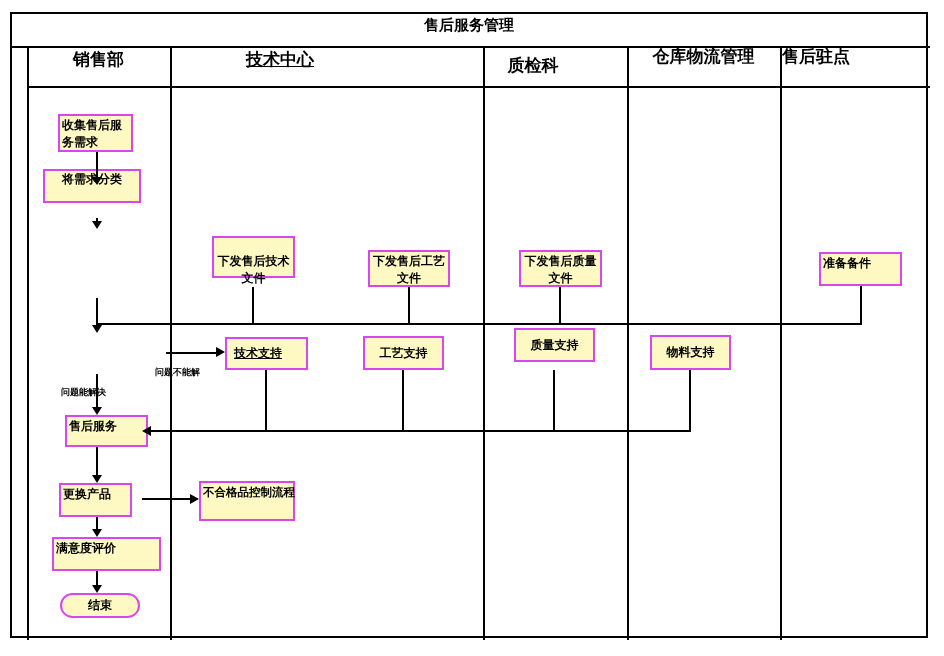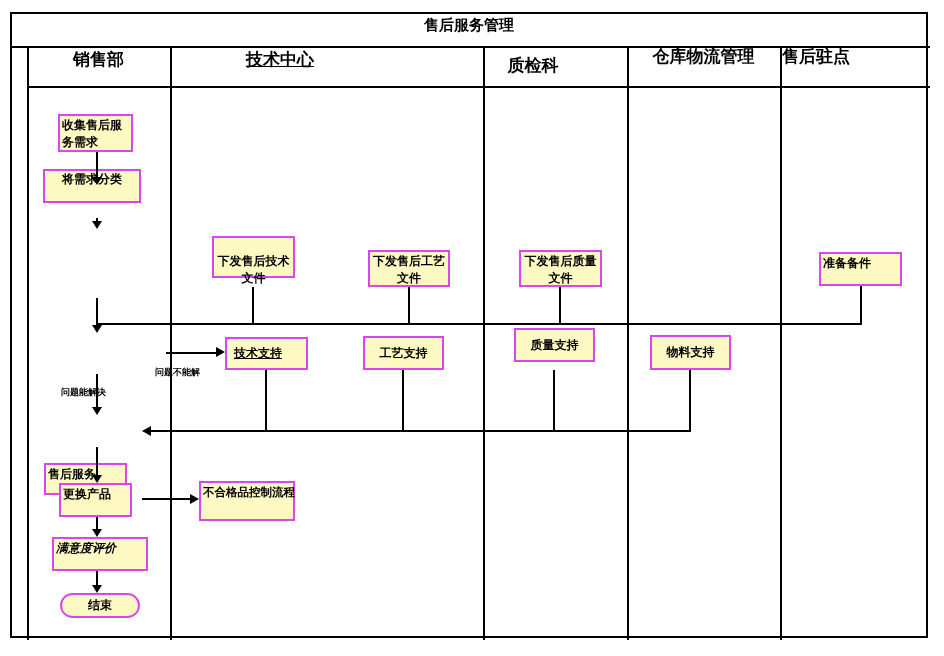--- a/index.html
+++ b/index.html
@@ -68,24 +68,24 @@
   <div class="node ctr" style="left:368px;top:250px;width:82px;height:37px;padding-top:1px;">下发售后工艺文件</div>
   <div class="node ctr" style="left:519px;top:250px;width:83px;height:37px;padding-top:1px;">下发售后质量文件</div>
   <div class="node tl" style="left:819px;top:252px;width:83px;height:34px;">准备备件</div>
 
 
   <div class="node vctr" style="left:225px;top:337px;width:83px;height:33px;padding-left:7px;text-decoration:underline;">技术支持</div>
   <div class="node vctr" style="left:363px;top:336px;width:81px;height:34px;justify-content:center;">工艺支持</div>
   <div class="node vctr" style="left:514px;top:328px;width:81px;height:34px;justify-content:center;">质量支持</div>
   <div class="node vctr" style="left:650px;top:335px;width:81px;height:35px;justify-content:center;">物料支持</div>
 
-  <div class="node tl" style="left:44px;top:415px;width:83px;height:32px;margin-top:48px;">售后服务</div>
+  <div class="node tl" style="left:65px;top:415px;width:83px;height:32px;">售后服务</div>
   <div class="node tl" style="left:59px;top:483px;width:73px;height:34px;">更换产品</div>
   <div class="node tl" style="left:199px;top:481px;width:96px;height:40px;font-size:11.5px;white-space:nowrap;">不合格品控制流程</div>
-  <div class="node tl" style="left:52px;top:537px;width:96px;height:34px;font-style:italic;">满意度评价</div>
+  <div class="node tl" style="left:52px;top:537px;width:109px;height:34px;">满意度评价</div>
   <div class="node terminator" style="left:60px;top:593px;width:80px;height:25px;">结束</div>
 
   <div class="edge-label" style="left:155px;top:335px;margin-top:31px;">问题不能解</div>
   <div class="edge-label" style="left:61px;top:386px;">问题能解决</div>
 
   <div class="line v" style="left:96px;top:152px;height:26px;"></div>
   <div class="arr arr-down" style="left:92px;top:177px;"></div>
 
   <div class="line v" style="left:96px;top:218px;height:5px;"></div>
   <div class="arr arr-down" style="left:92px;top:221px;"></div>

